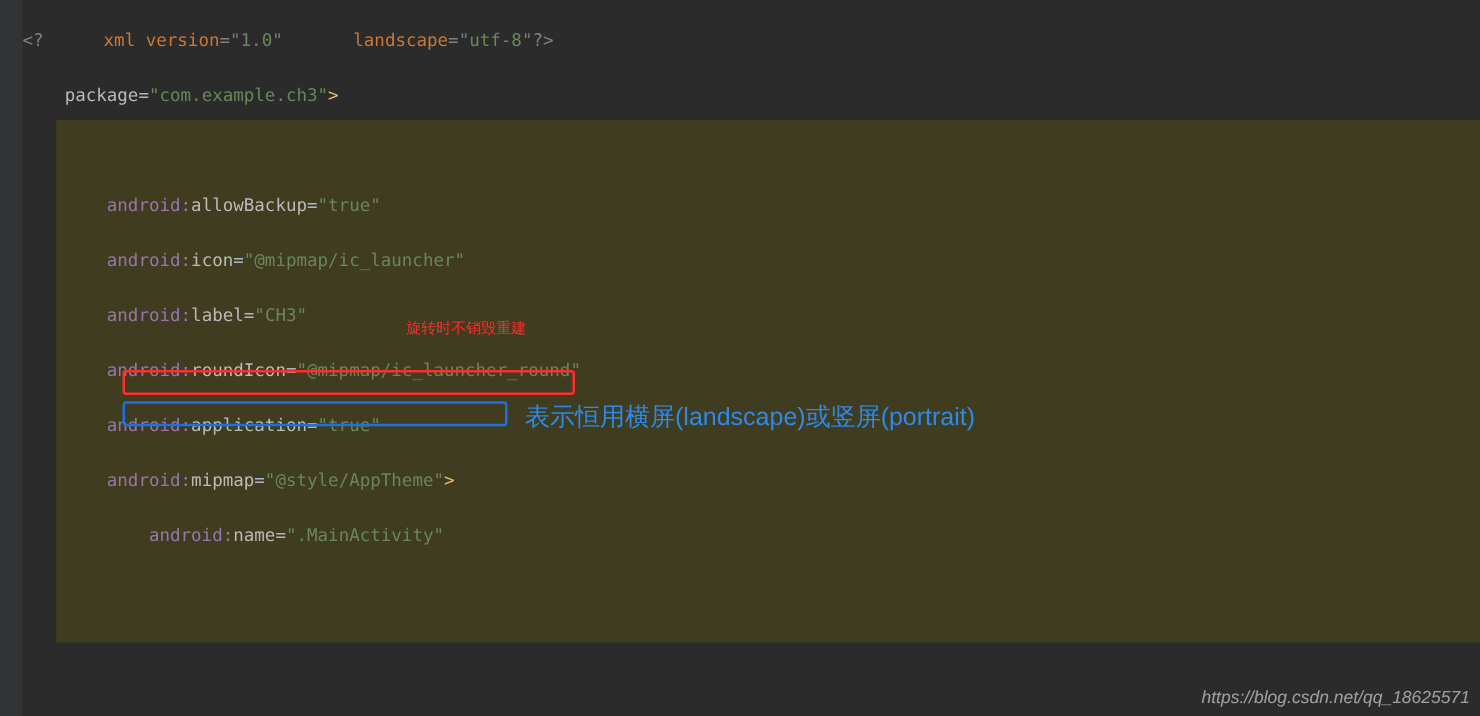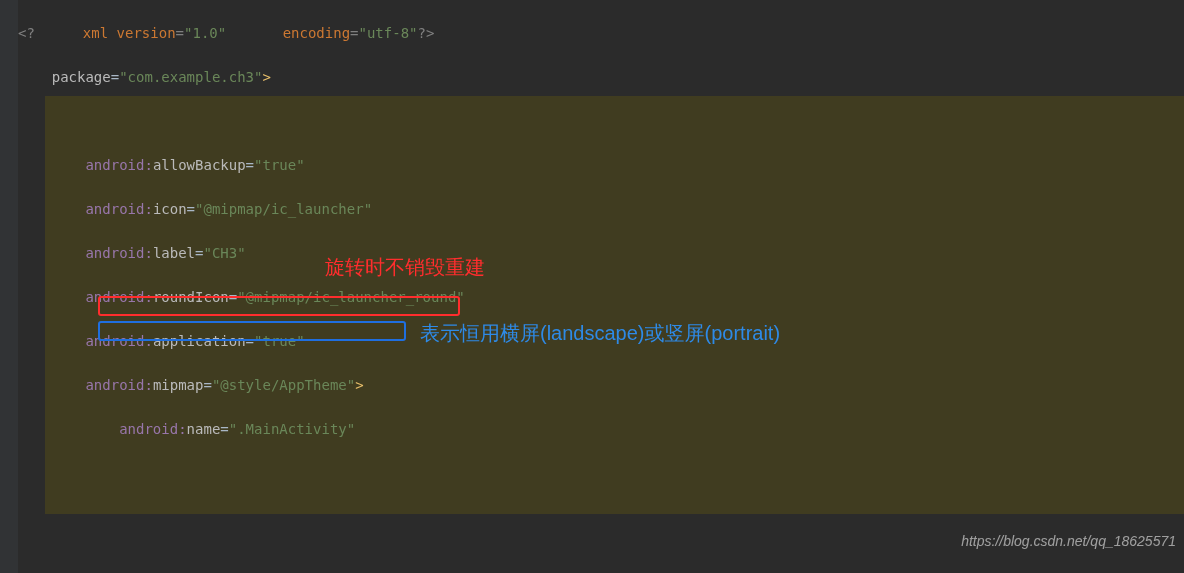--- a/index.html
+++ b/index.html
@@ -56,48 +56,48 @@
     left: 98px; top: 321px;
     width: 308px; height: 20px;
     border: 2px solid #1f6fe0;
     border-radius: 3px;
   }
   .anno-red {
     position: absolute;
     left: 325px; top: 254px;
     color: #ff2d2d;
     font-family: "Microsoft YaHei", sans-serif;
-    font-size: 20px;
+    font-size: 12px;
     font-weight: 500;
   }
   .anno-blue {
     position: absolute;
     left: 420px; top: 320px;
     color: #2e8ae6;
     font-family: Liberation Sans, sans-serif;
     font-size: 20px;
     font-weight: 500;
   }
   .watermark {
     position: absolute;
-    right: 8px; bottom: 24px;
+    right: 8px; bottom: 8px;
     color: rgba(255,255,255,0.55);
     font-family: Arial, sans-serif;
     font-size: 14px;
     font-style: italic;
   }
 </style>
 </head>
 <body>
 
 <div class="gutter"></div>
 <div class="hl-block"></div>
 
 <div class="code">
-<span class="line"><span class="comment">&lt;?</span><span class="keyword-xml">xml version</span><span class="comment">=</span><span class="str">"<span>1.0</span>"</span> <span class="keyword-xml">encoding</span><span class="comment">=</span><span class="str">"<span>utf-8</span>"</span><span class="comment">?&gt;</span></span>
+<span class="line"><span class="comment">&lt;?</span><span class="keyword-xml">xml version</span><span class="comment">=</span><span class="str">"<span>1.0</span>"</span> <span class="keyword-xml">landscape</span><span class="comment">=</span><span class="str">"<span>utf-8</span>"</span><span class="comment">?&gt;</span></span>
 <span class="line">    <span class="attrname">package</span><span class="eq">=</span><span class="str">"<span>com.example.ch3</span>"</span><span class="tag">&gt;</span></span>
 <span class="line"></span>
 <span class="line">        <span class="attrns">android:</span><span class="attrname">allowBackup</span><span class="eq">=</span><span class="str">"<span>true</span>"</span></span>
 <span class="line">        <span class="attrns">android:</span><span class="attrname">icon</span><span class="eq">=</span><span class="str">"<span>@mipmap/ic_launcher</span>"</span></span>
 <span class="line">        <span class="attrns">android:</span><span class="attrname">label</span><span class="eq">=</span><span class="str">"<span>CH3</span>"</span></span>
 <span class="line">        <span class="attrns">android:</span><span class="attrname">roundIcon</span><span class="eq">=</span><span class="str">"<span>@mipmap/ic_launcher_round</span>"</span></span>
 <span class="line">        <span class="attrns">android:</span><span class="attrname">application</span><span class="eq">=</span><span class="str">"<span>true</span>"</span></span>
 <span class="line">        <span class="attrns">android:</span><span class="attrname">mipmap</span><span class="eq">=</span><span class="str">"<span>@style/AppTheme</span>"</span><span class="tag">&gt;</span></span>
 <span class="line">            <span class="attrns">android:</span><span class="attrname">name</span><span class="eq">=</span><span class="str">"<span>.MainActivity</span>"</span></span>
 

